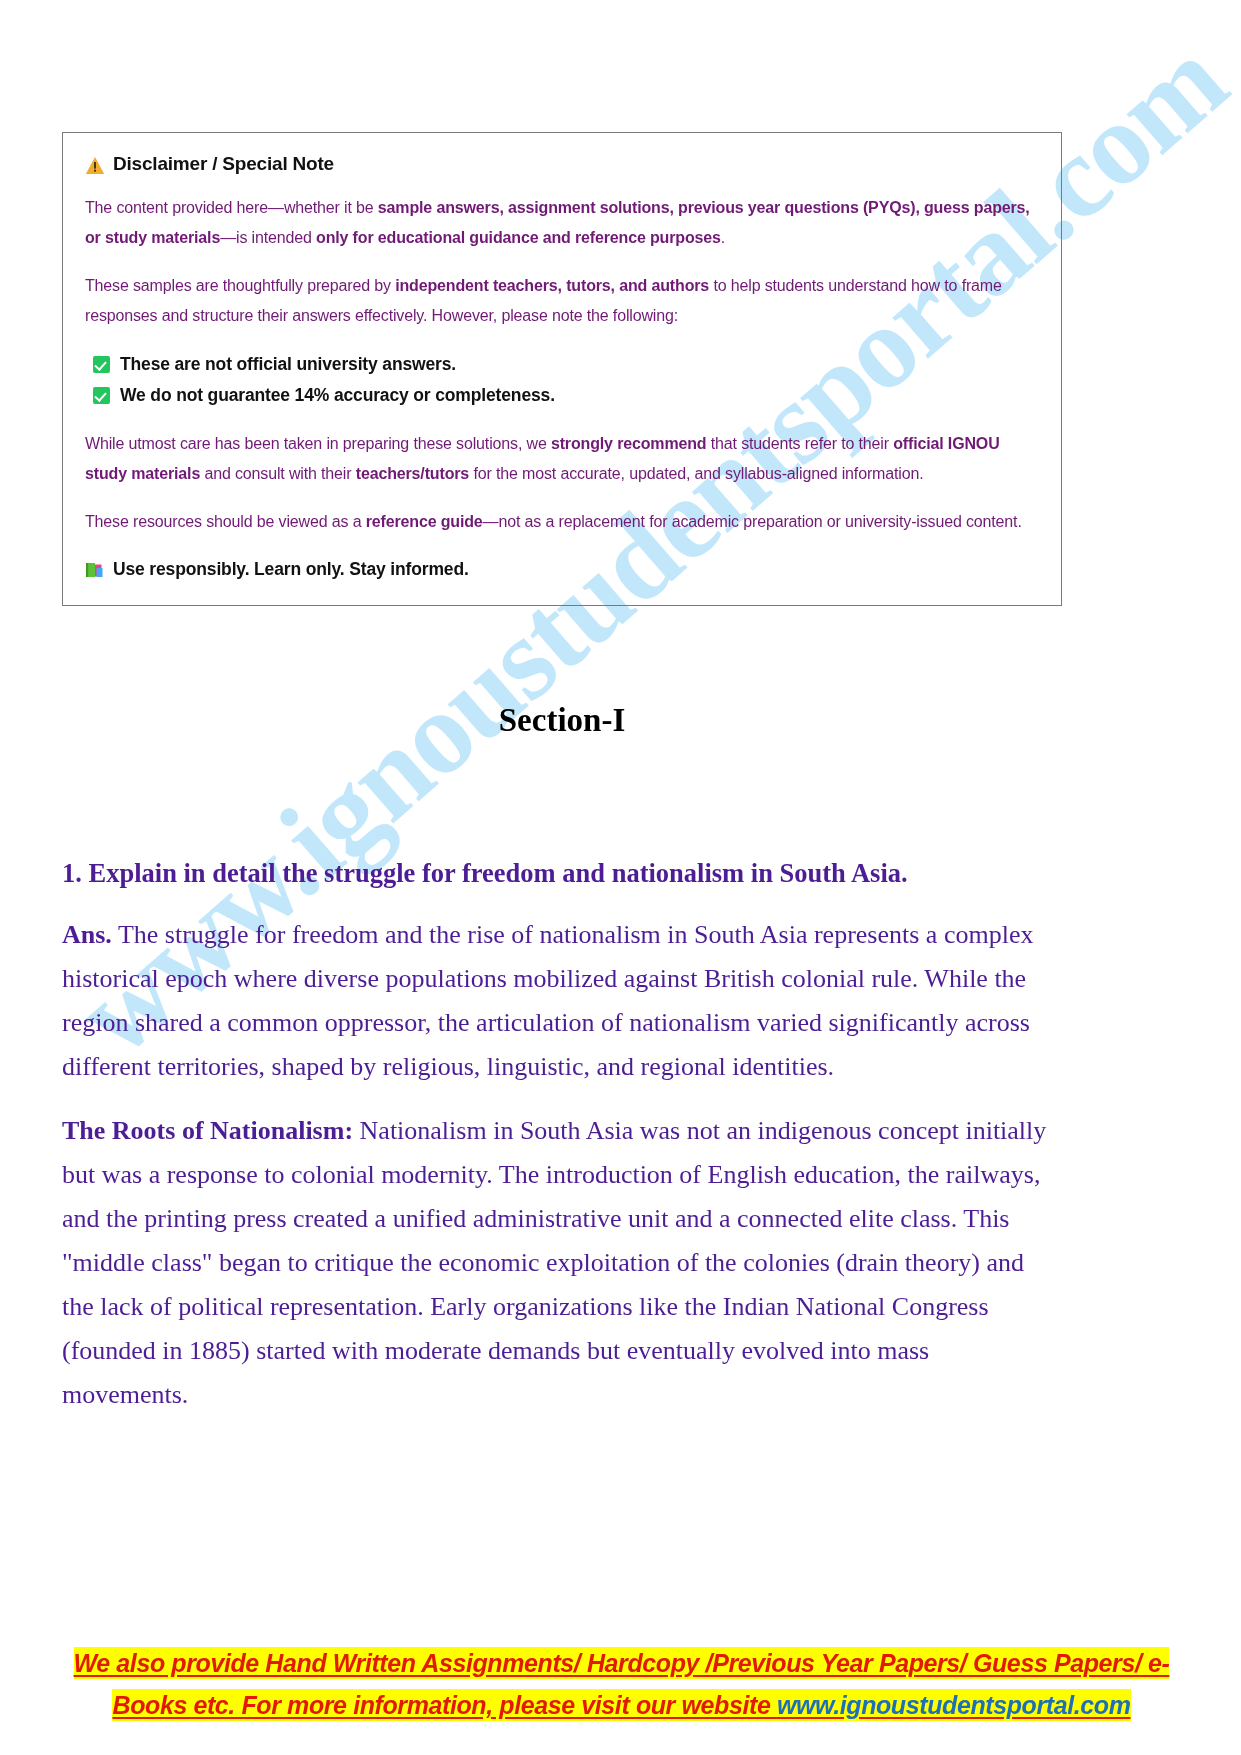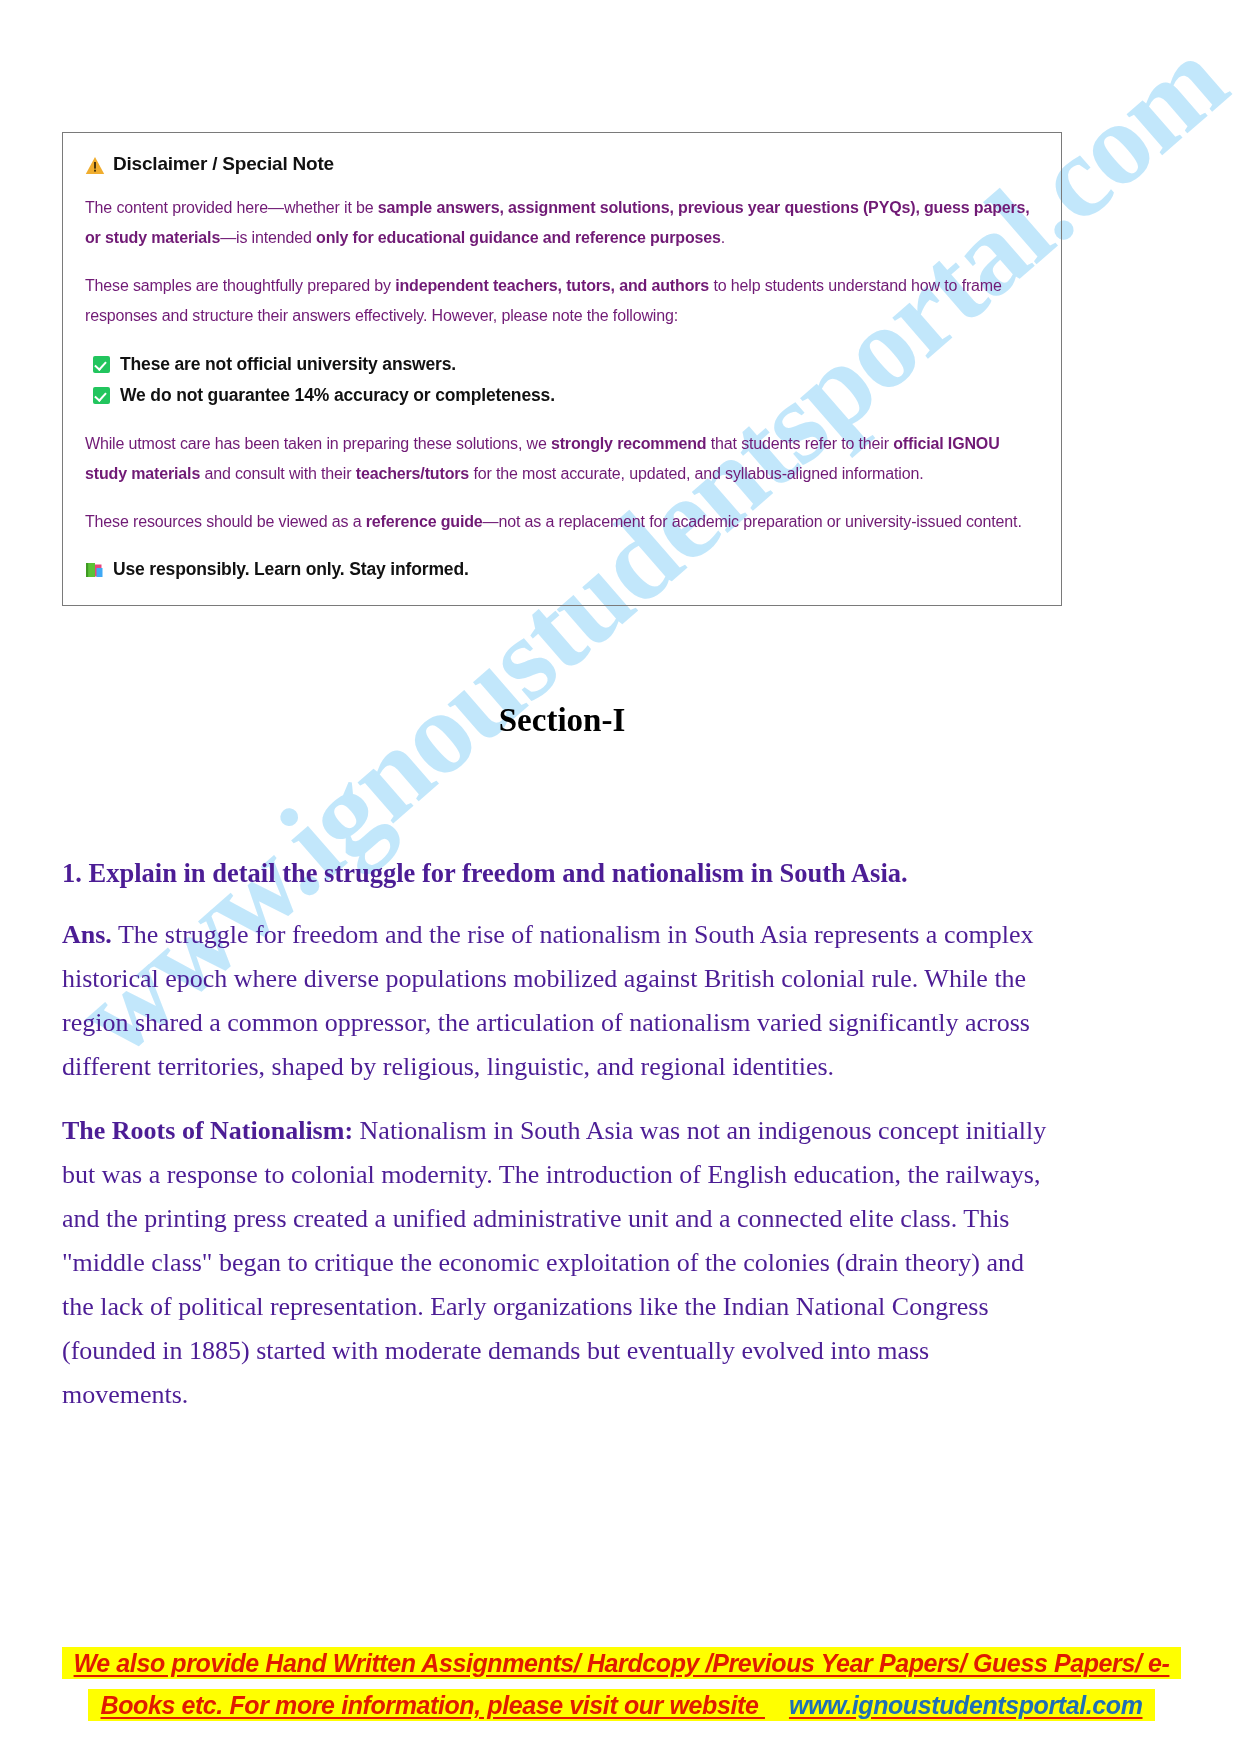--- a/index.html
+++ b/index.html
@@ -176,21 +176,21 @@
     font-weight: 700;
     line-height: 42px;
     color: #e01b00;
     letter-spacing: -0.4px;
   }
   .footer-line .hl {
     background: #ffff00;
     text-decoration: underline;
     text-decoration-color: #e01b00;
     text-underline-offset: 3px;
-    padding: 2px 12px;
+    padding: 2px 0;
     box-decoration-break: clone;
     -webkit-box-decoration-break: clone;
   }
   .footer-url {
     color: #1f6fb5;
     text-decoration: underline;
     text-decoration-color: #1f8a3b;
     text-underline-offset: 3px;
   }
 </style>

